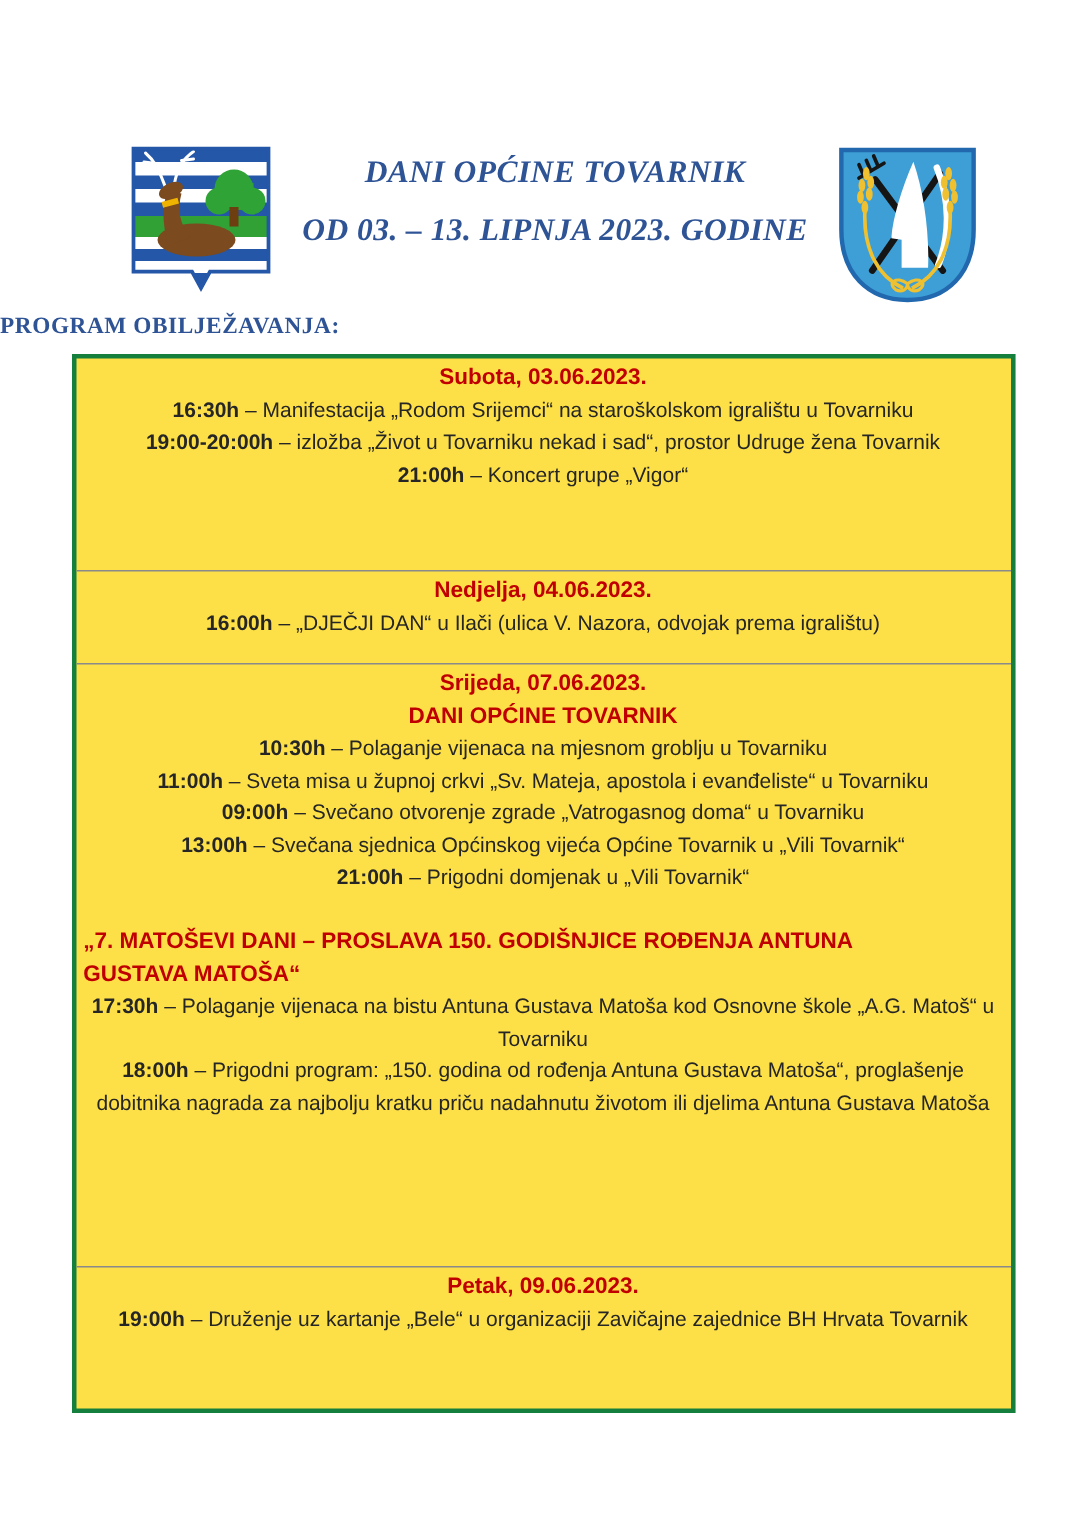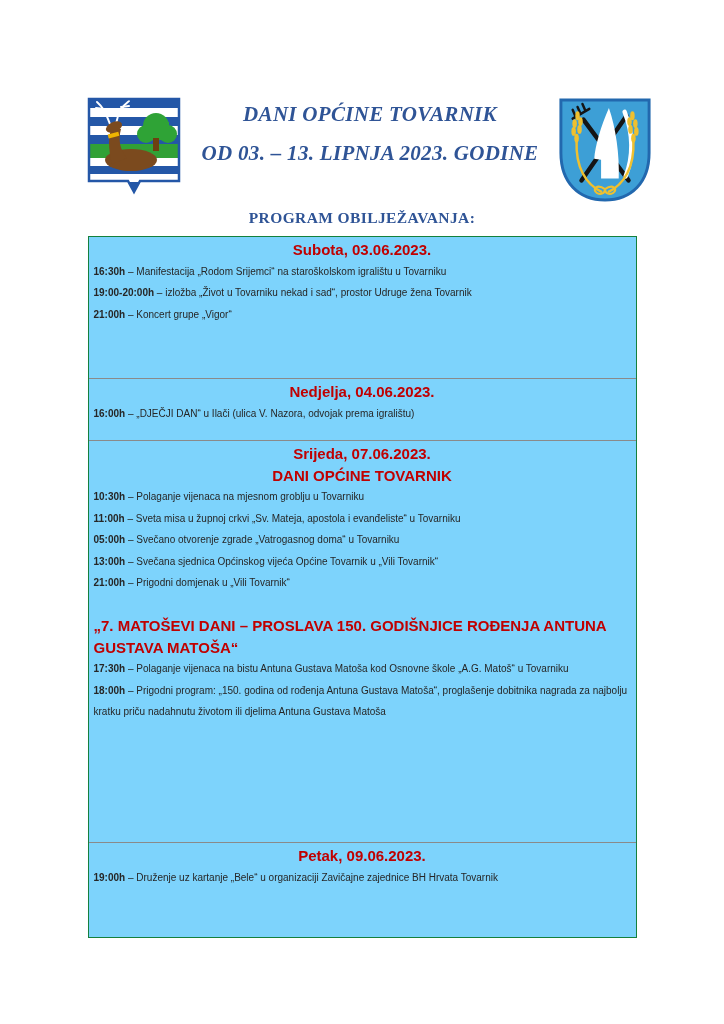--- a/index.html
+++ b/index.html
@@ -32,50 +32,50 @@
     text-align: center;
     white-space: nowrap;
   }
   .title-line + .title-line { margin-top: 14px; }
   .subtitle {
     font-family: "Liberation Serif", serif;
     font-weight: 700;
     font-size: 15.5px;
     letter-spacing: 0.4px;
     color: #2F5496;
-    text-align: center;
+    text-align: left;
     margin-top: -1px;
   }
   .schedule-table {
-    width: 549px;
+    width: 629px;
     margin: 9px auto 0 auto;
-    border: 1px solid #15803d;
-    background: #7dd3fc;
+    border: 3px solid #15803d;
+    background: #fde047;
   }
   .sched-row {
     padding: 2px 5px 2px 5px;
     border-bottom: 1px solid #8a8a8a;
   }
   .sched-row:last-child { border-bottom: none; }
   .row-1 { min-height: 142px; }
   .row-2 { min-height: 62px; }
   .row-3 { min-height: 402px; }
   .row-4 { min-height: 94px; }
   .date-heading {
     color: #C00000;
     font-weight: 700;
     font-size: 15px;
     line-height: 21.5px;
     text-align: center;
   }
   .event {
     color: #262626;
-    font-size: 10px;
+    font-size: 14px;
     line-height: 21.5px;
-    text-align: left;
+    text-align: center;
   }
   .event .time { font-weight: 700; }
   .sub-heading {
     color: #C00000;
     font-weight: 700;
     font-size: 15px;
     line-height: 21.5px;
     margin-top: 21.5px;
   }
 </style>
@@ -178,21 +178,21 @@
       </section>
       <section class="sched-row row-2">
         <div class="date-heading">Nedjelja, 04.06.2023.</div>
         <p class="event"><b class="time">16:00h</b> – „DJEČJI DAN“ u Ilači (ulica V. Nazora, odvojak prema igralištu)</p>
       </section>
       <section class="sched-row row-3">
         <div class="date-heading">Srijeda, 07.06.2023.</div>
         <div class="date-heading">DANI OPĆINE TOVARNIK</div>
         <p class="event"><b class="time">10:30h</b> – Polaganje vijenaca na mjesnom groblju u Tovarniku</p>
         <p class="event"><b class="time">11:00h</b> – Sveta misa u župnoj crkvi „Sv. Mateja, apostola i evanđeliste“ u Tovarniku</p>
-        <p class="event"><b class="time">05:00h</b> – Svečano otvorenje zgrade „Vatrogasnog doma“ u Tovarniku</p>
+        <p class="event"><b class="time">09:00h</b> – Svečano otvorenje zgrade „Vatrogasnog doma“ u Tovarniku</p>
         <p class="event"><b class="time">13:00h</b> – Svečana sjednica Općinskog vijeća Općine Tovarnik u „Vili Tovarnik“</p>
         <p class="event"><b class="time">21:00h</b> – Prigodni domjenak u „Vili Tovarnik“</p>
         <div class="sub-heading">„7. MATOŠEVI DANI – PROSLAVA 150. GODIŠNJICE ROĐENJA ANTUNA<br>GUSTAVA MATOŠA“</div>
         <p class="event"><b class="time">17:30h</b> – Polaganje vijenaca na bistu Antuna Gustava Matoša kod Osnovne škole „A.G. Matoš“ u Tovarniku</p>
         <p class="event"><b class="time">18:00h</b> – Prigodni program: „150. godina od rođenja Antuna Gustava Matoša“, proglašenje dobitnika nagrada za najbolju kratku priču nadahnutu životom ili djelima Antuna Gustava Matoša</p>
       </section>
       <section class="sched-row row-4">
         <div class="date-heading">Petak, 09.06.2023.</div>
         <p class="event"><b class="time">19:00h</b> – Druženje uz kartanje „Bele“ u organizaciji Zavičajne zajednice BH Hrvata Tovarnik</p>
       </section>

